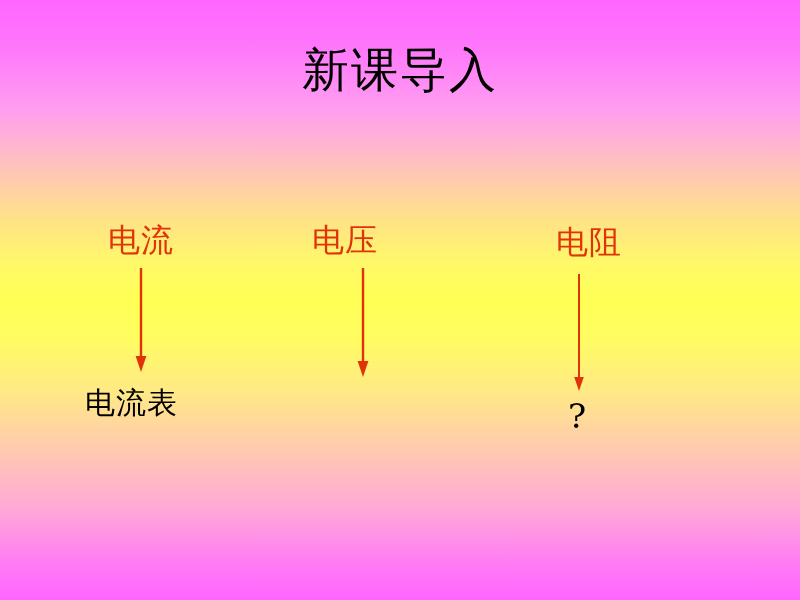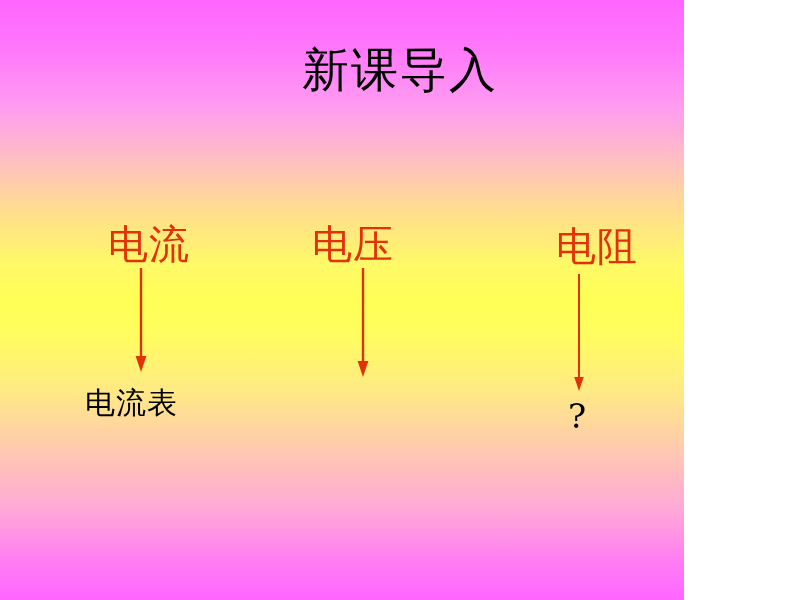--- a/index.html
+++ b/index.html
@@ -8,21 +8,21 @@
   }
   body {
     width: 800px;
     height: 600px;
     overflow: hidden;
     font-family: "DejaVu Serif", "Liberation Serif", serif;
   }
 
   #slide {
     position: relative;
-    width: 684px;
+    width: 800px;
     height: 600px;
     background: linear-gradient(to bottom,
         #ff66ff 0%,
         #ff77fb 8%,
         #ff9df0 18%,
         #ffc0c0 27%,
         #ffe08a 36%,
         #fff968 44%,
         #ffff55 50%,
         #fffd60 56%,
@@ -41,21 +41,21 @@
     text-align: center;
     font-size: 47px;
     line-height: 1.1;
     color: #000000;
     letter-spacing: 2px;
     font-family: "DejaVu Serif", "Liberation Serif", serif;
   }
 
   .top-label {
     position: absolute;
-    font-size: 40px;
+    font-size: 32px;
     line-height: 1;
     color: #e0330a;
     letter-spacing: 1px;
     white-space: nowrap;
     font-family: "DejaVu Serif", "Liberation Serif", serif;
   }
 
   .bottom-label {
     position: absolute;
     font-size: 30px;

